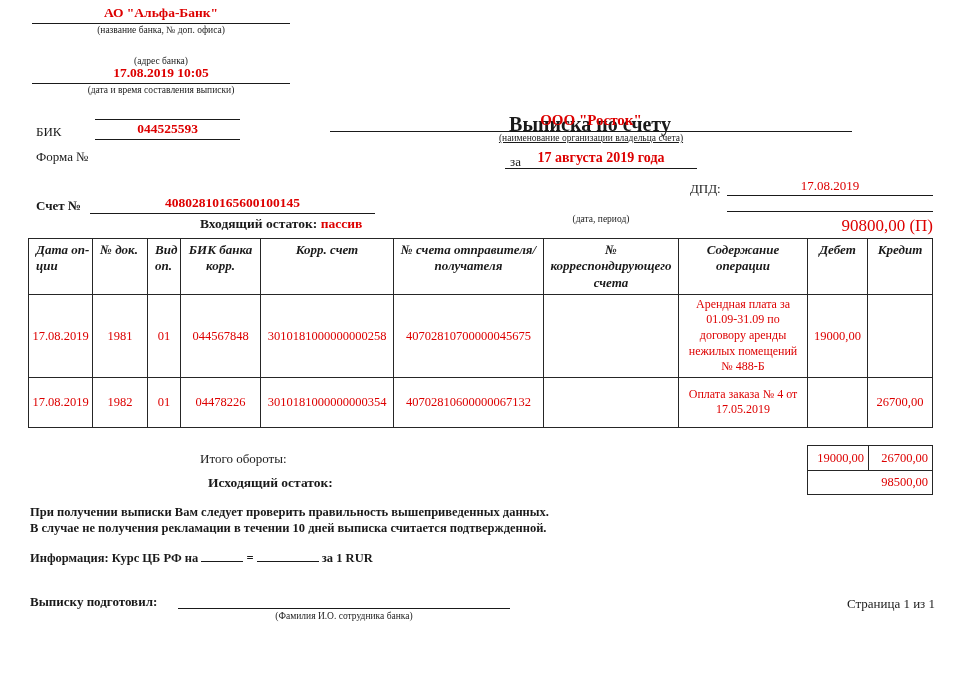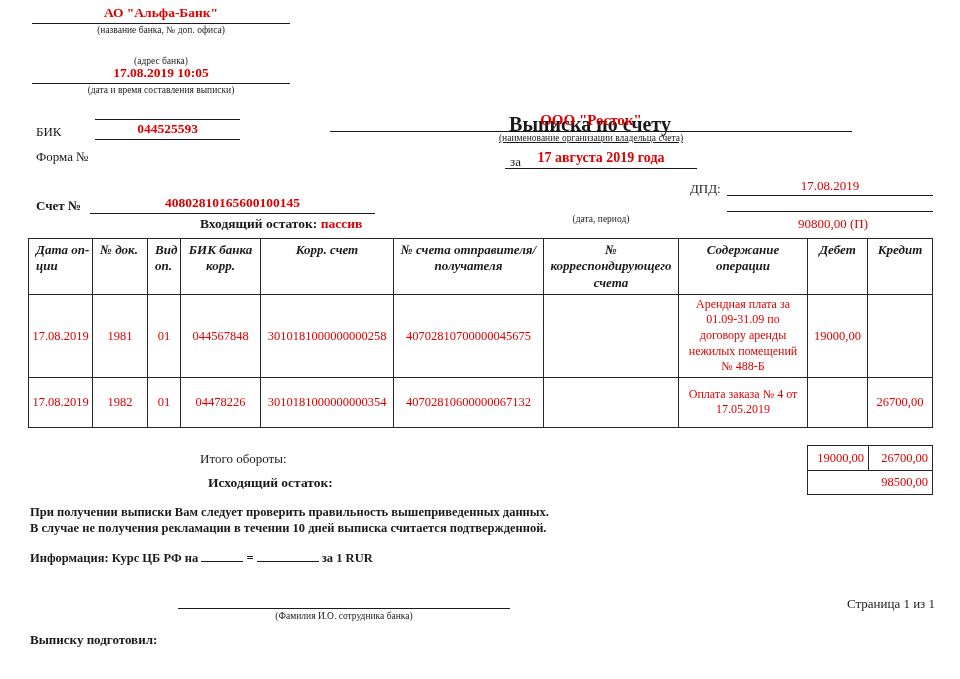--- a/index.html
+++ b/index.html
@@ -54,21 +54,21 @@
   <div class="abs cap" style="left:505px;top:170px;width:192px;margin-top:44px;">(дата, период)</div>
 
   <div class="abs lbl" style="left:690px;top:181px;">ДПД:</div>
   <div class="abs ul ctr red" style="left:727px;top:178px;width:206px;height:17px;font-size:13px;">17.08.2019</div>
   <div class="abs ul" style="left:727px;top:198px;width:206px;height:13px;"></div>
 
   <div class="abs" style="left:200px;top:216px;font-size:13.5px;">
     <span class="b">Входящий остаток:</span>
     <span class="b red">пассив</span>
   </div>
-  <div class="abs red" style="left:733px;top:216px;width:200px;text-align:center;font-size:13px;">90800,00 (П)</div>
+  <div class="abs red" style="left:733px;top:216px;width:200px;text-align:right;font-size:17px;">90800,00 (П)</div>
 
   <table class="stmt">
     <colgroup>
       <col style="width:64px">
         <col style="width:55px">
         <col style="width:33px">
         <col style="width:80px">
       <col style="width:133px">
         <col style="width:150px">
         <col style="width:135px">
@@ -138,19 +138,19 @@
   <div class="abs b" style="left:30px;top:521px;font-size:12.5px;">В случае не получения рекламации в течении 10 дней выписка считается подтвержденной.</div>
 
   <div class="abs b" style="left:30px;top:549px;font-size:12.5px;">
     <span>Информация: Курс ЦБ РФ на</span>
     <span class="blank" style="width:42px;"></span>
     <span>=</span>
     <span class="blank" style="width:62px;"></span>
     <span>за 1 RUR</span>
   </div>
 
-  <div class="abs b" style="left:30px;top:594px;font-size:13px;margin-top:38px;">Выписку подготовил:</div>
+  <div class="abs b" style="left:30px;top:594px;font-size:13px;">Выписку подготовил:</div>
   <div class="abs ul" style="left:178px;top:592px;width:332px;height:16px;"></div>
   <div class="abs cap" style="left:178px;top:611px;width:332px;">(Фамилия И.О. сотрудника банка)</div>
 
   <div class="abs" style="left:840px;top:596px;width:95px;text-align:right;font-size:13px;">Страница 1 из 1</div>
 
 </div>
 
 </body></html>

